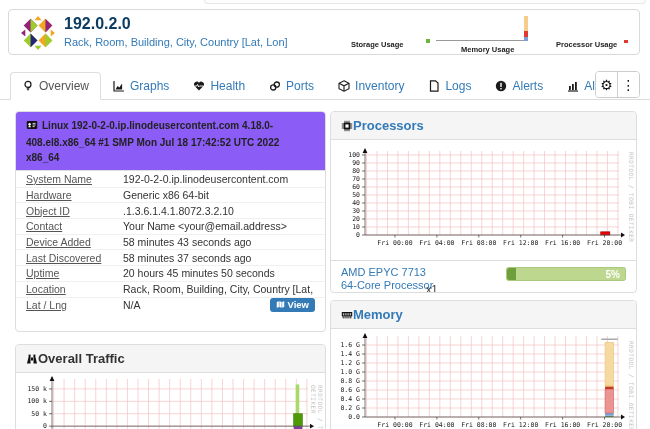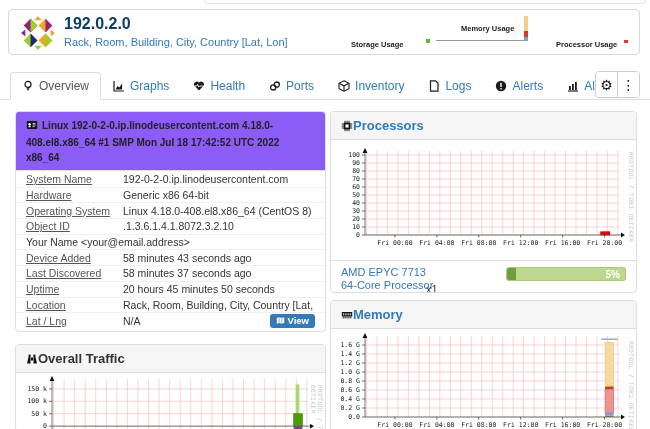--- a/index.html
+++ b/index.html
@@ -11,21 +11,21 @@
     border:1px solid #e6e6e6;border-top:none;border-radius:0 0 4px 4px;background:#fdfdfd;}
 
   
   .header-card{position:absolute;left:8px;top:9px;width:632px;height:46px;
     border:1px solid #d9d9d9;border-radius:4px;background:#fff;box-sizing:border-box;text-align:right;}
   .logo{position:absolute;left:11px;top:5px;width:36px;height:36px;}
   .dev-title{position:absolute;left:55px;top:5px;font-size:16px;font-weight:bold;color:#0b3c62;}
   .dev-subtitle{position:absolute;left:55px;top:26px;font-size:11px;color:#337ab7;cursor:pointer;}
   .mini-label{position:absolute;font-size:7.5px;font-weight:bold;color:#222;white-space:nowrap;}
   .mg-storage-label{left:342px;top:30px;}
-  .mg-mem-label{left:452px;top:14px;}
+  .mg-mem-label{left:452px;top:35px;}
   .mg-proc-label{left:547px;top:30px;}
   .mg-storage-marker{position:absolute;left:417px;top:29px;width:4px;height:4px;}
   .mg-proc-marker{position:absolute;left:615px;top:30px;width:4px;height:3px;}
   .mg-mem-spark{position:absolute;left:425px;top:5px;width:100px;height:27px;}
 
   
   .tabbar{position:absolute;left:0;top:69px;width:650px;height:31px;border-bottom:1px solid #ddd;
     display:flex;align-items:flex-end;padding-left:10px;box-sizing:border-box;}
   .tab{display:inline-flex;align-items:center;gap:5px;padding:6px 11px;font-size:12px;color:#337ab7;
     border:1px solid transparent;border-radius:4px 4px 0 0;margin-bottom:-1px;cursor:pointer;white-space:nowrap;}
@@ -215,28 +215,25 @@
   <div id="device-rows">
       <div class="drow">
         <div class="dlabel">System Name</div>
         <div class="dvalue">192-0-2-0.ip.linodeusercontent.com</div>
       </div>
       <div class="drow">
         <div class="dlabel">Hardware</div>
         <div class="dvalue">Generic x86 64-bit</div>
       </div>
       <div class="drow">
-        <div class="dlabel">Operating System</div>
-        <div class="dvalue">Linux 4.18.0-408.el8.x86_64 (CentOS 8)</div>
-      </div>
-      <div class="drow">
         <div class="dlabel">Object ID</div>
         <div class="dvalue">.1.3.6.1.4.1.8072.3.2.10</div>
       </div>
       <div class="drow">
+        <div class="dlabel">Contact</div>
         <div class="dvalue">Your Name &lt;your@email.address&gt;</div>
       </div>
       <div class="drow">
         <div class="dlabel">Device Added</div>
         <div class="dvalue">58 minutes 43 seconds ago</div>
       </div>
       <div class="drow">
         <div class="dlabel">Last Discovered</div>
         <div class="dvalue">58 minutes 37 seconds ago</div>
       </div>

